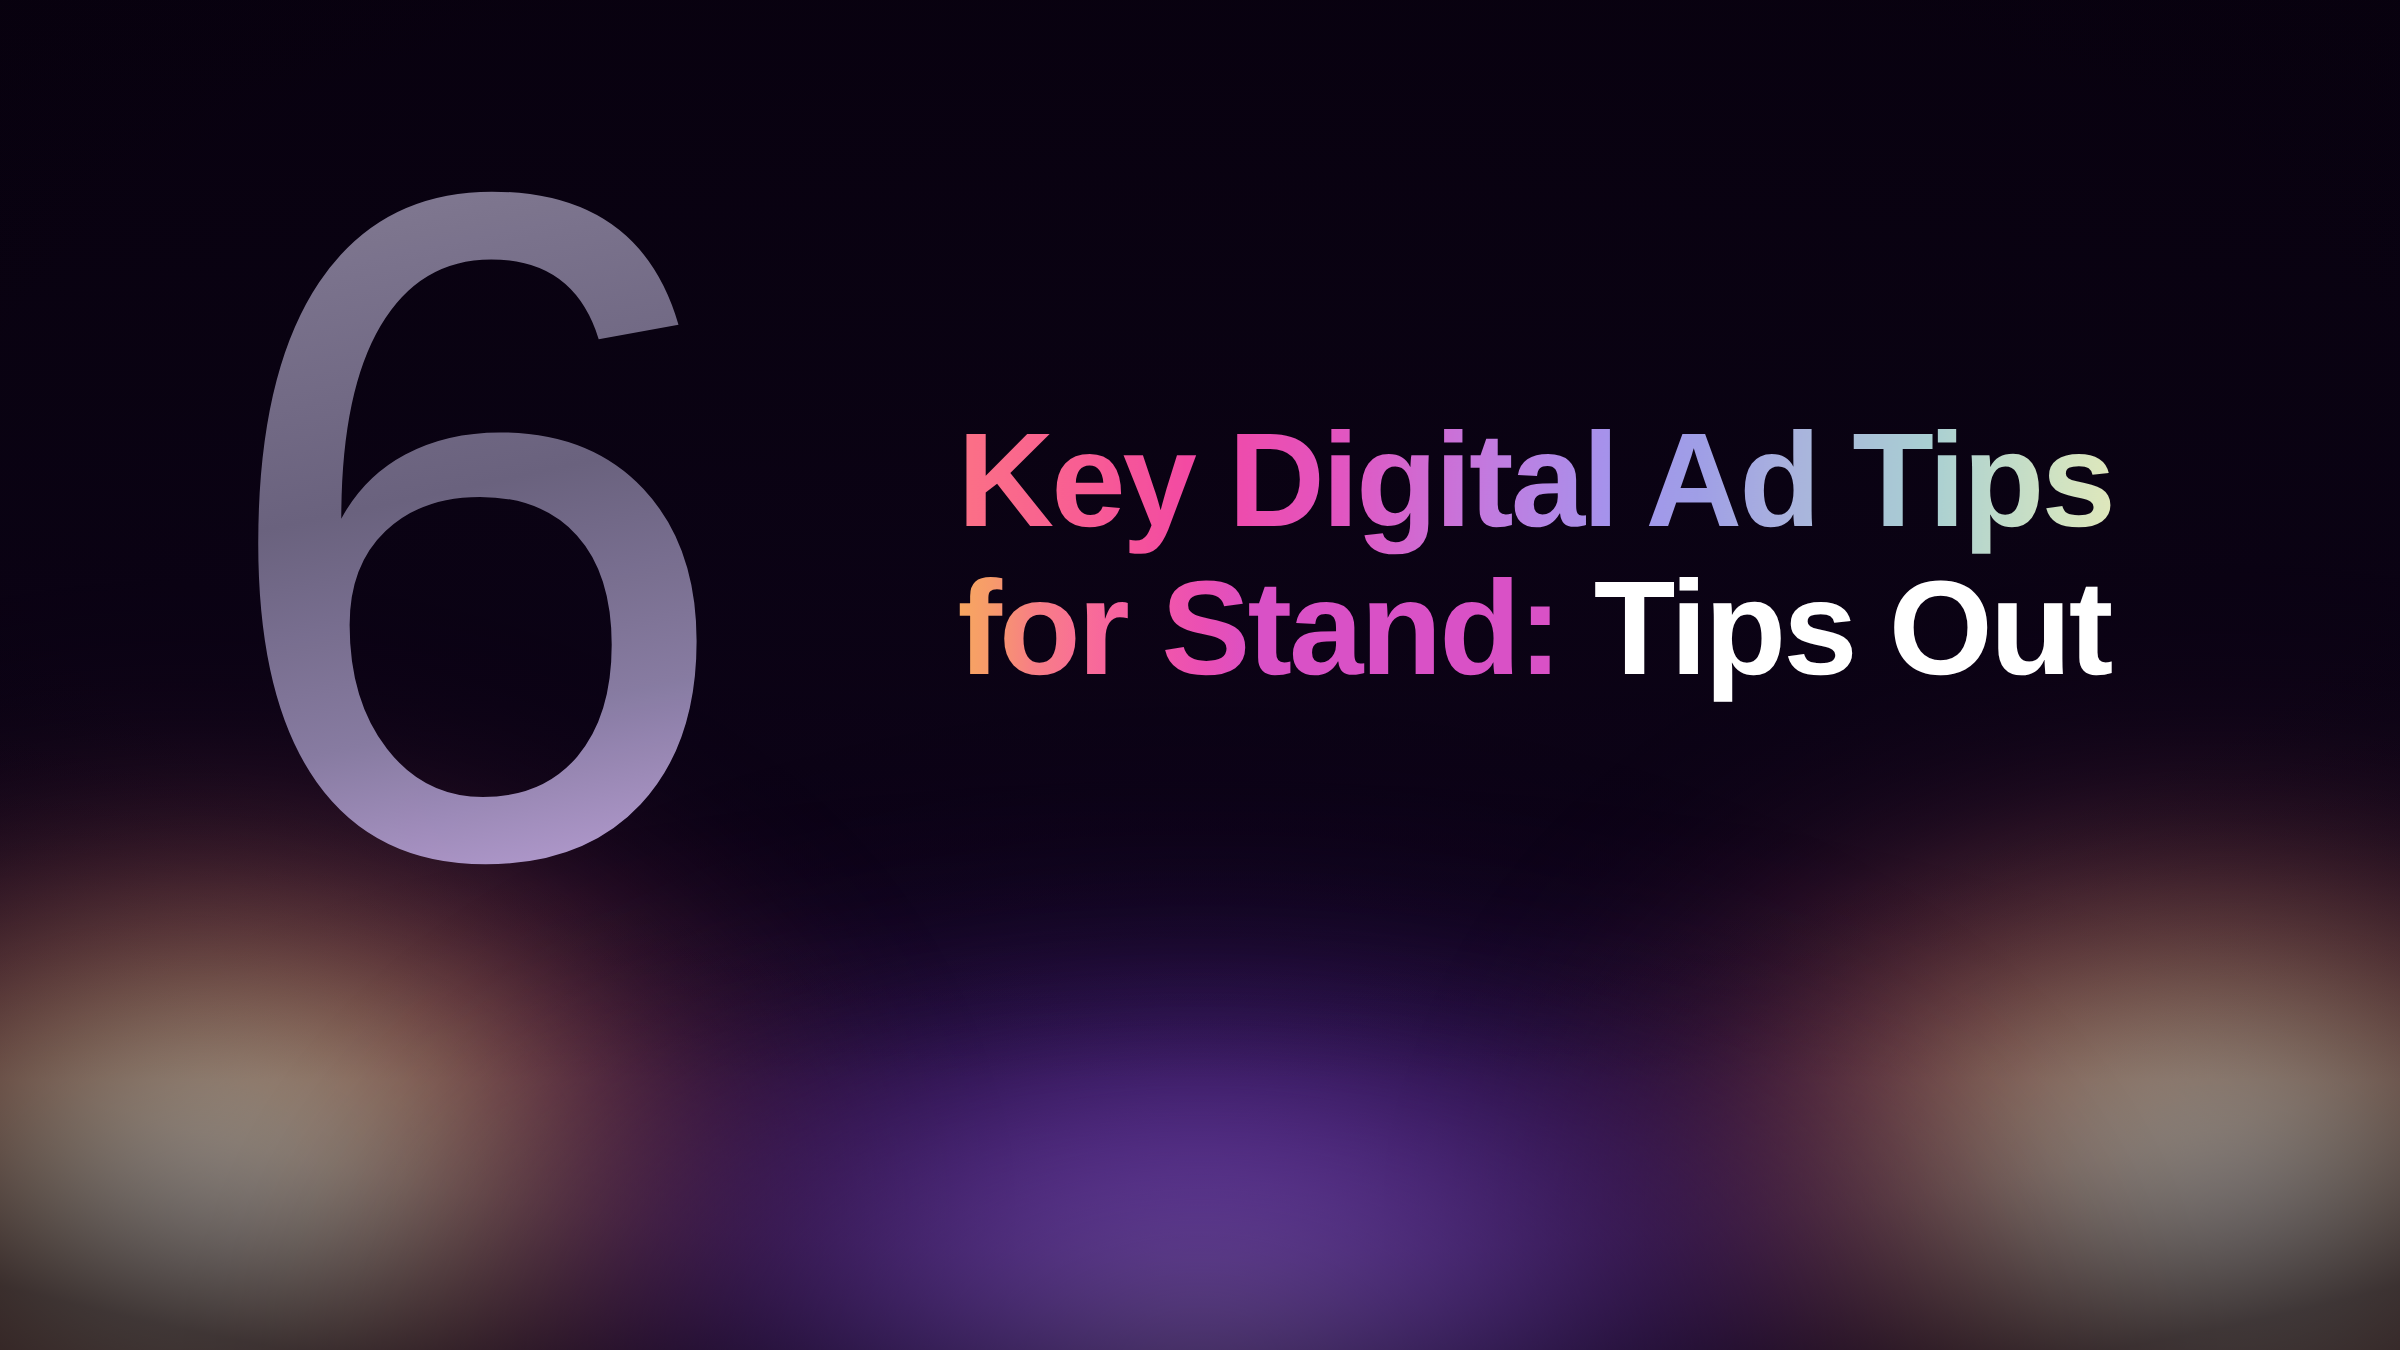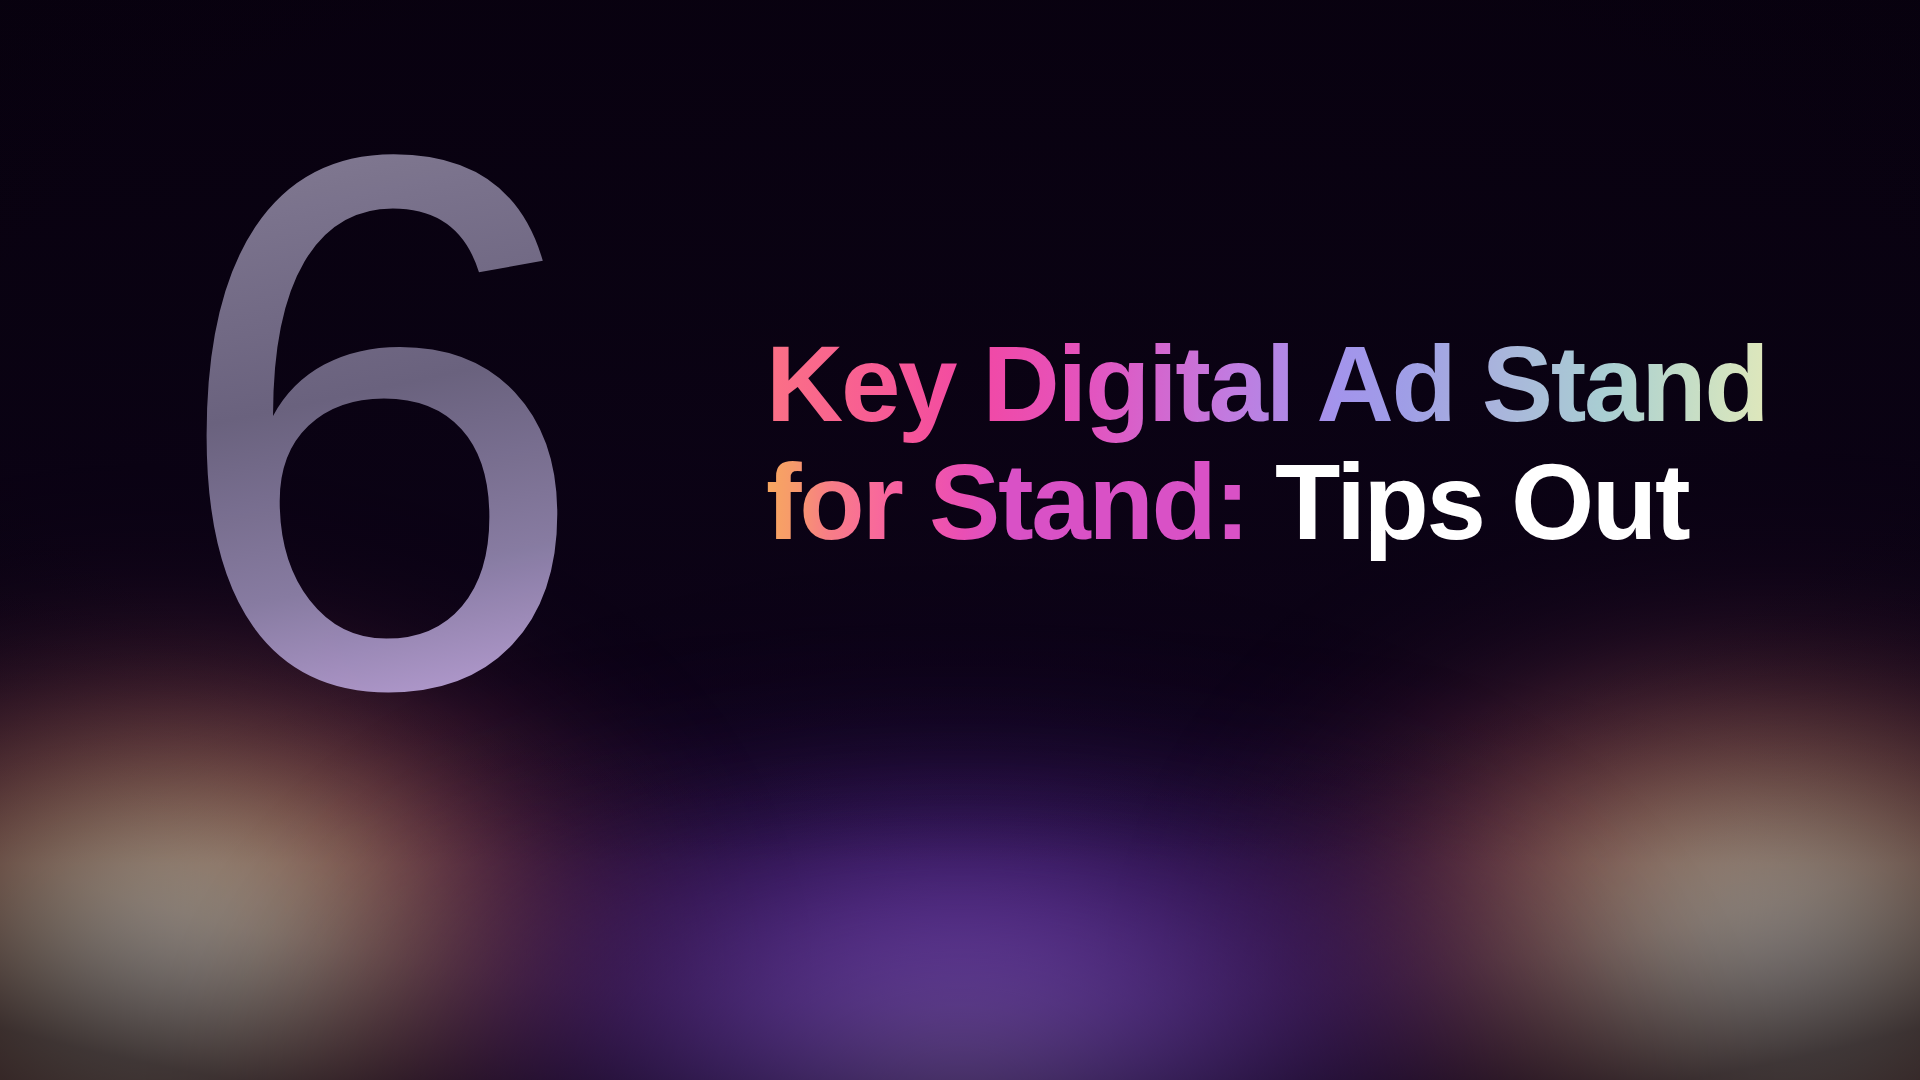--- a/index.html
+++ b/index.html
@@ -206,20 +206,20 @@
   <div class="glow-warm-left"></div>
   <div class="glow-warm-right"></div>
   <div class="glow-violet"></div>
   <div class="vignette-top"></div>
   <div class="vignette-sides"></div>
 
   <div class="numeral">6</div>
 
   <div class="headline">
     <span class="ln">
-      <span class="g1">Key Digital Ad Stand</span>
+      <span class="g1">Key Digital Ad Tips</span>
     </span>
     <span class="ln">
       <span class="g2">for Stand:</span><span class="white"> Tips Out</span>
     </span>
   </div>
 
 </div>
 
 </body></html>

